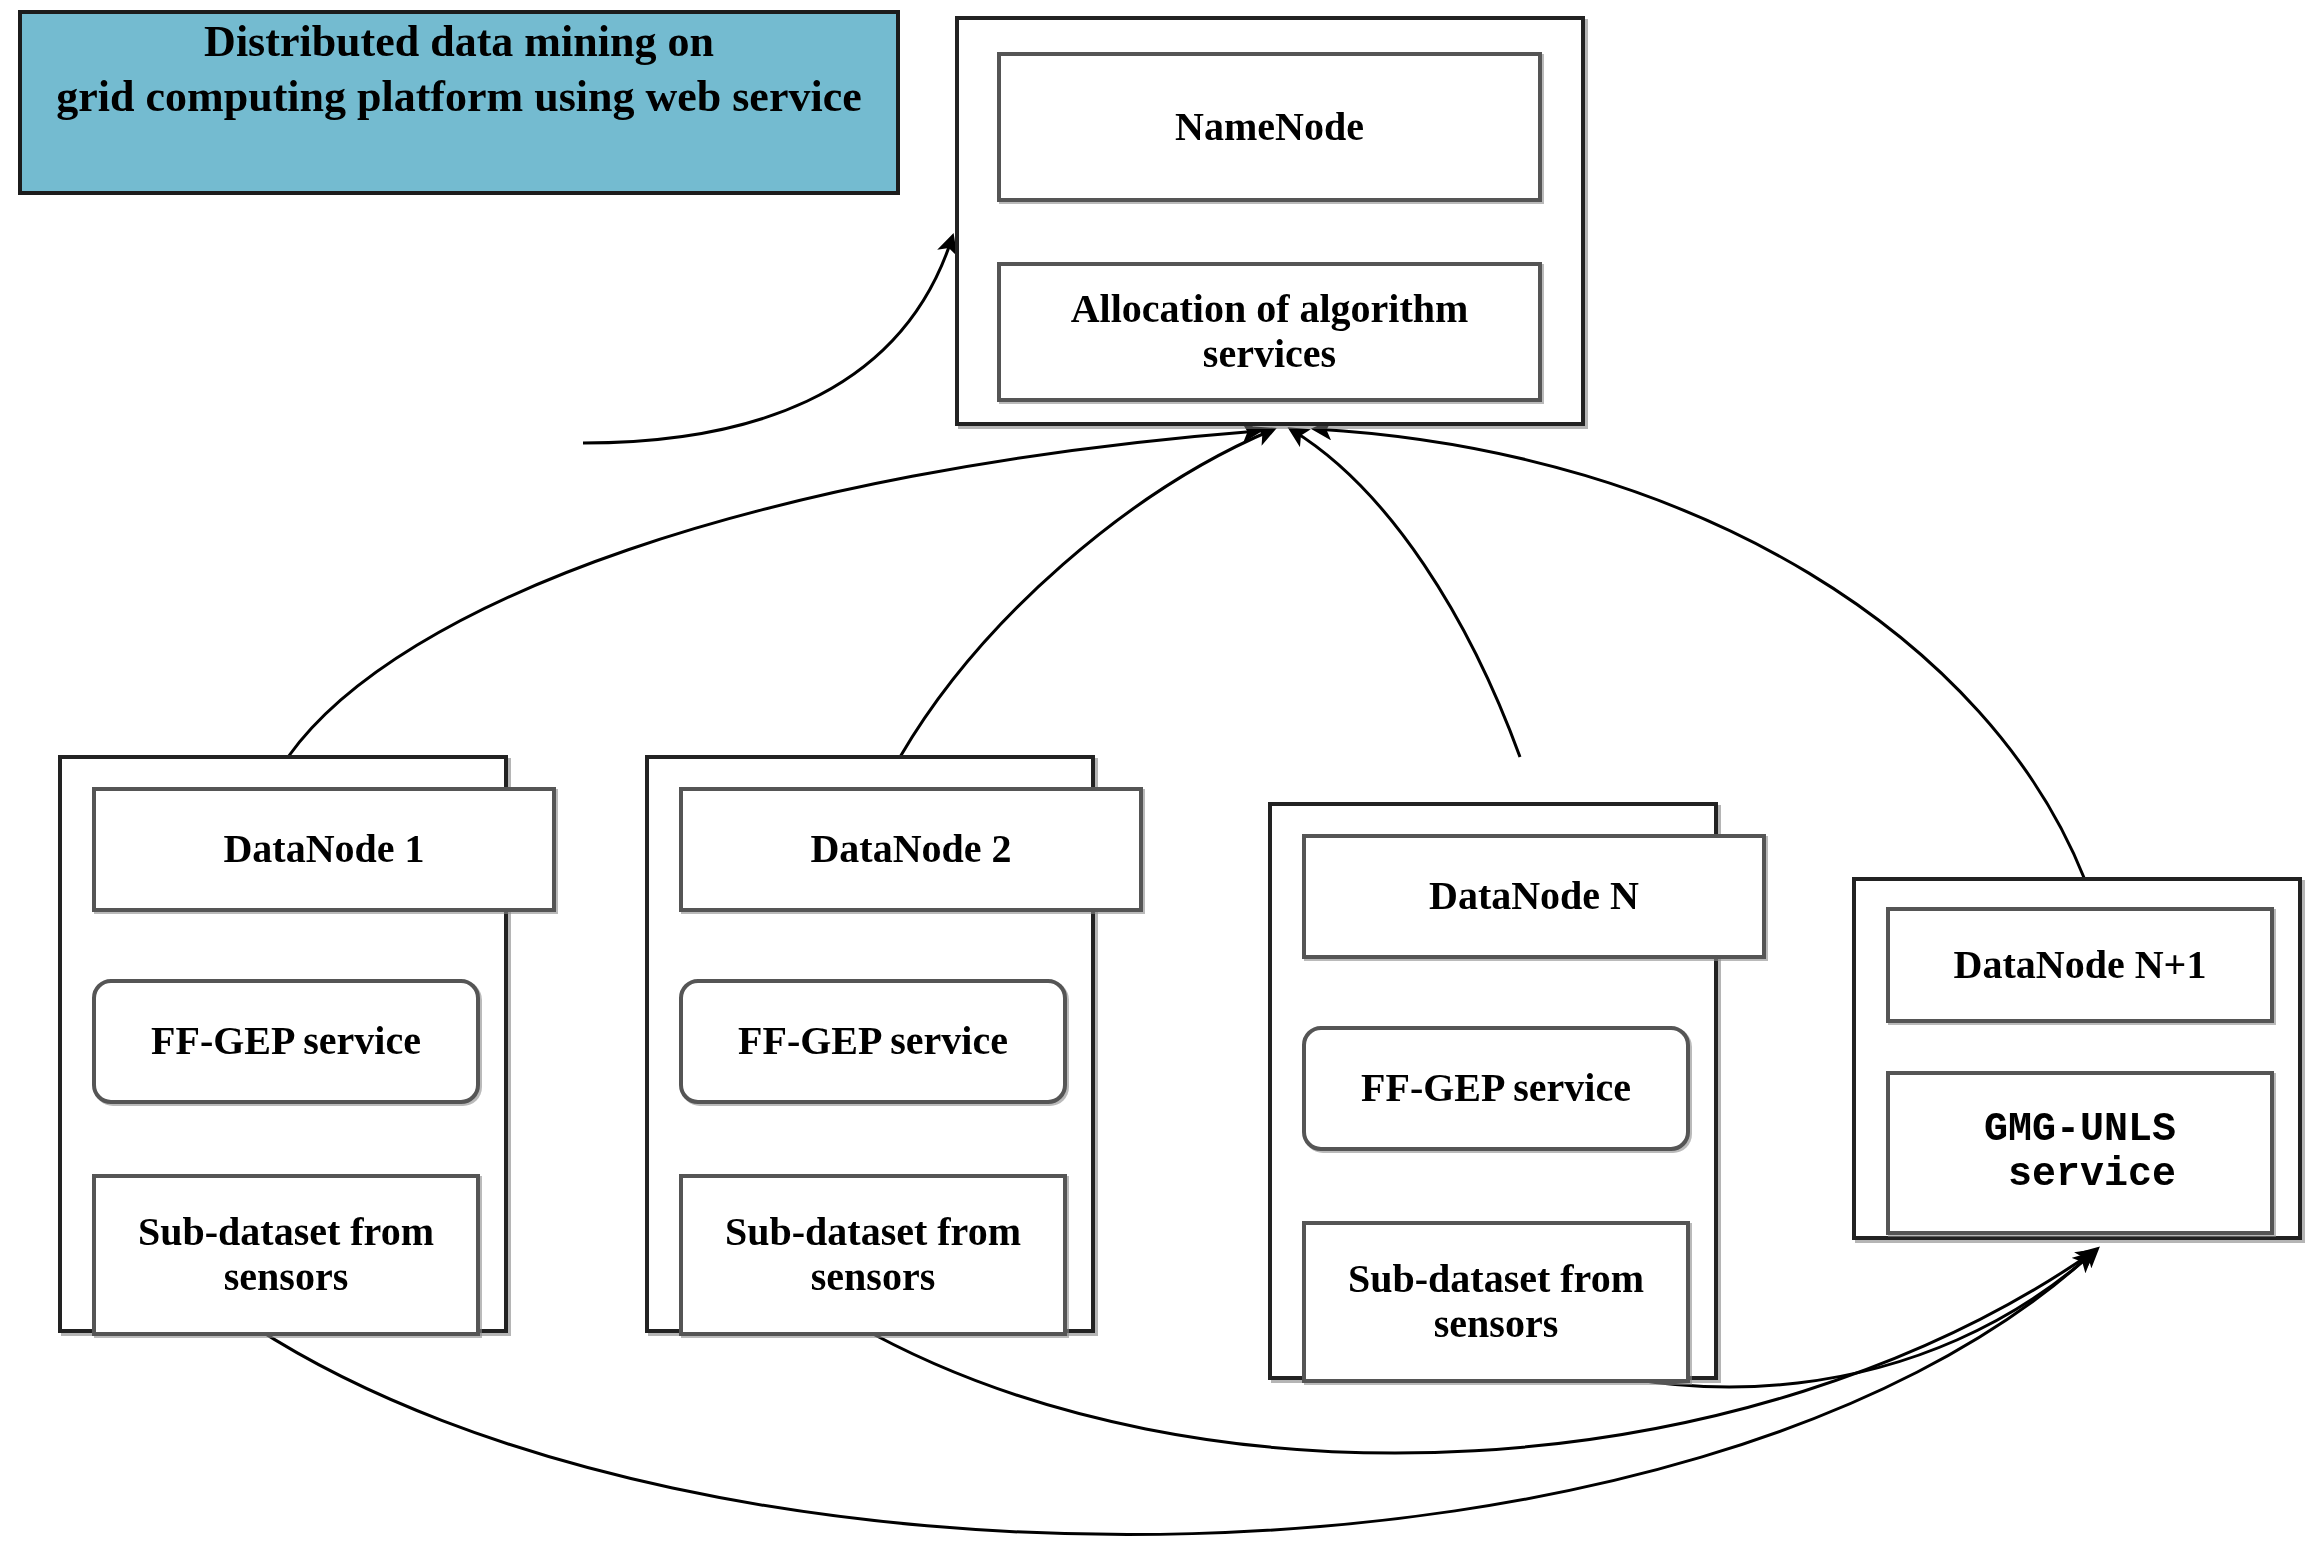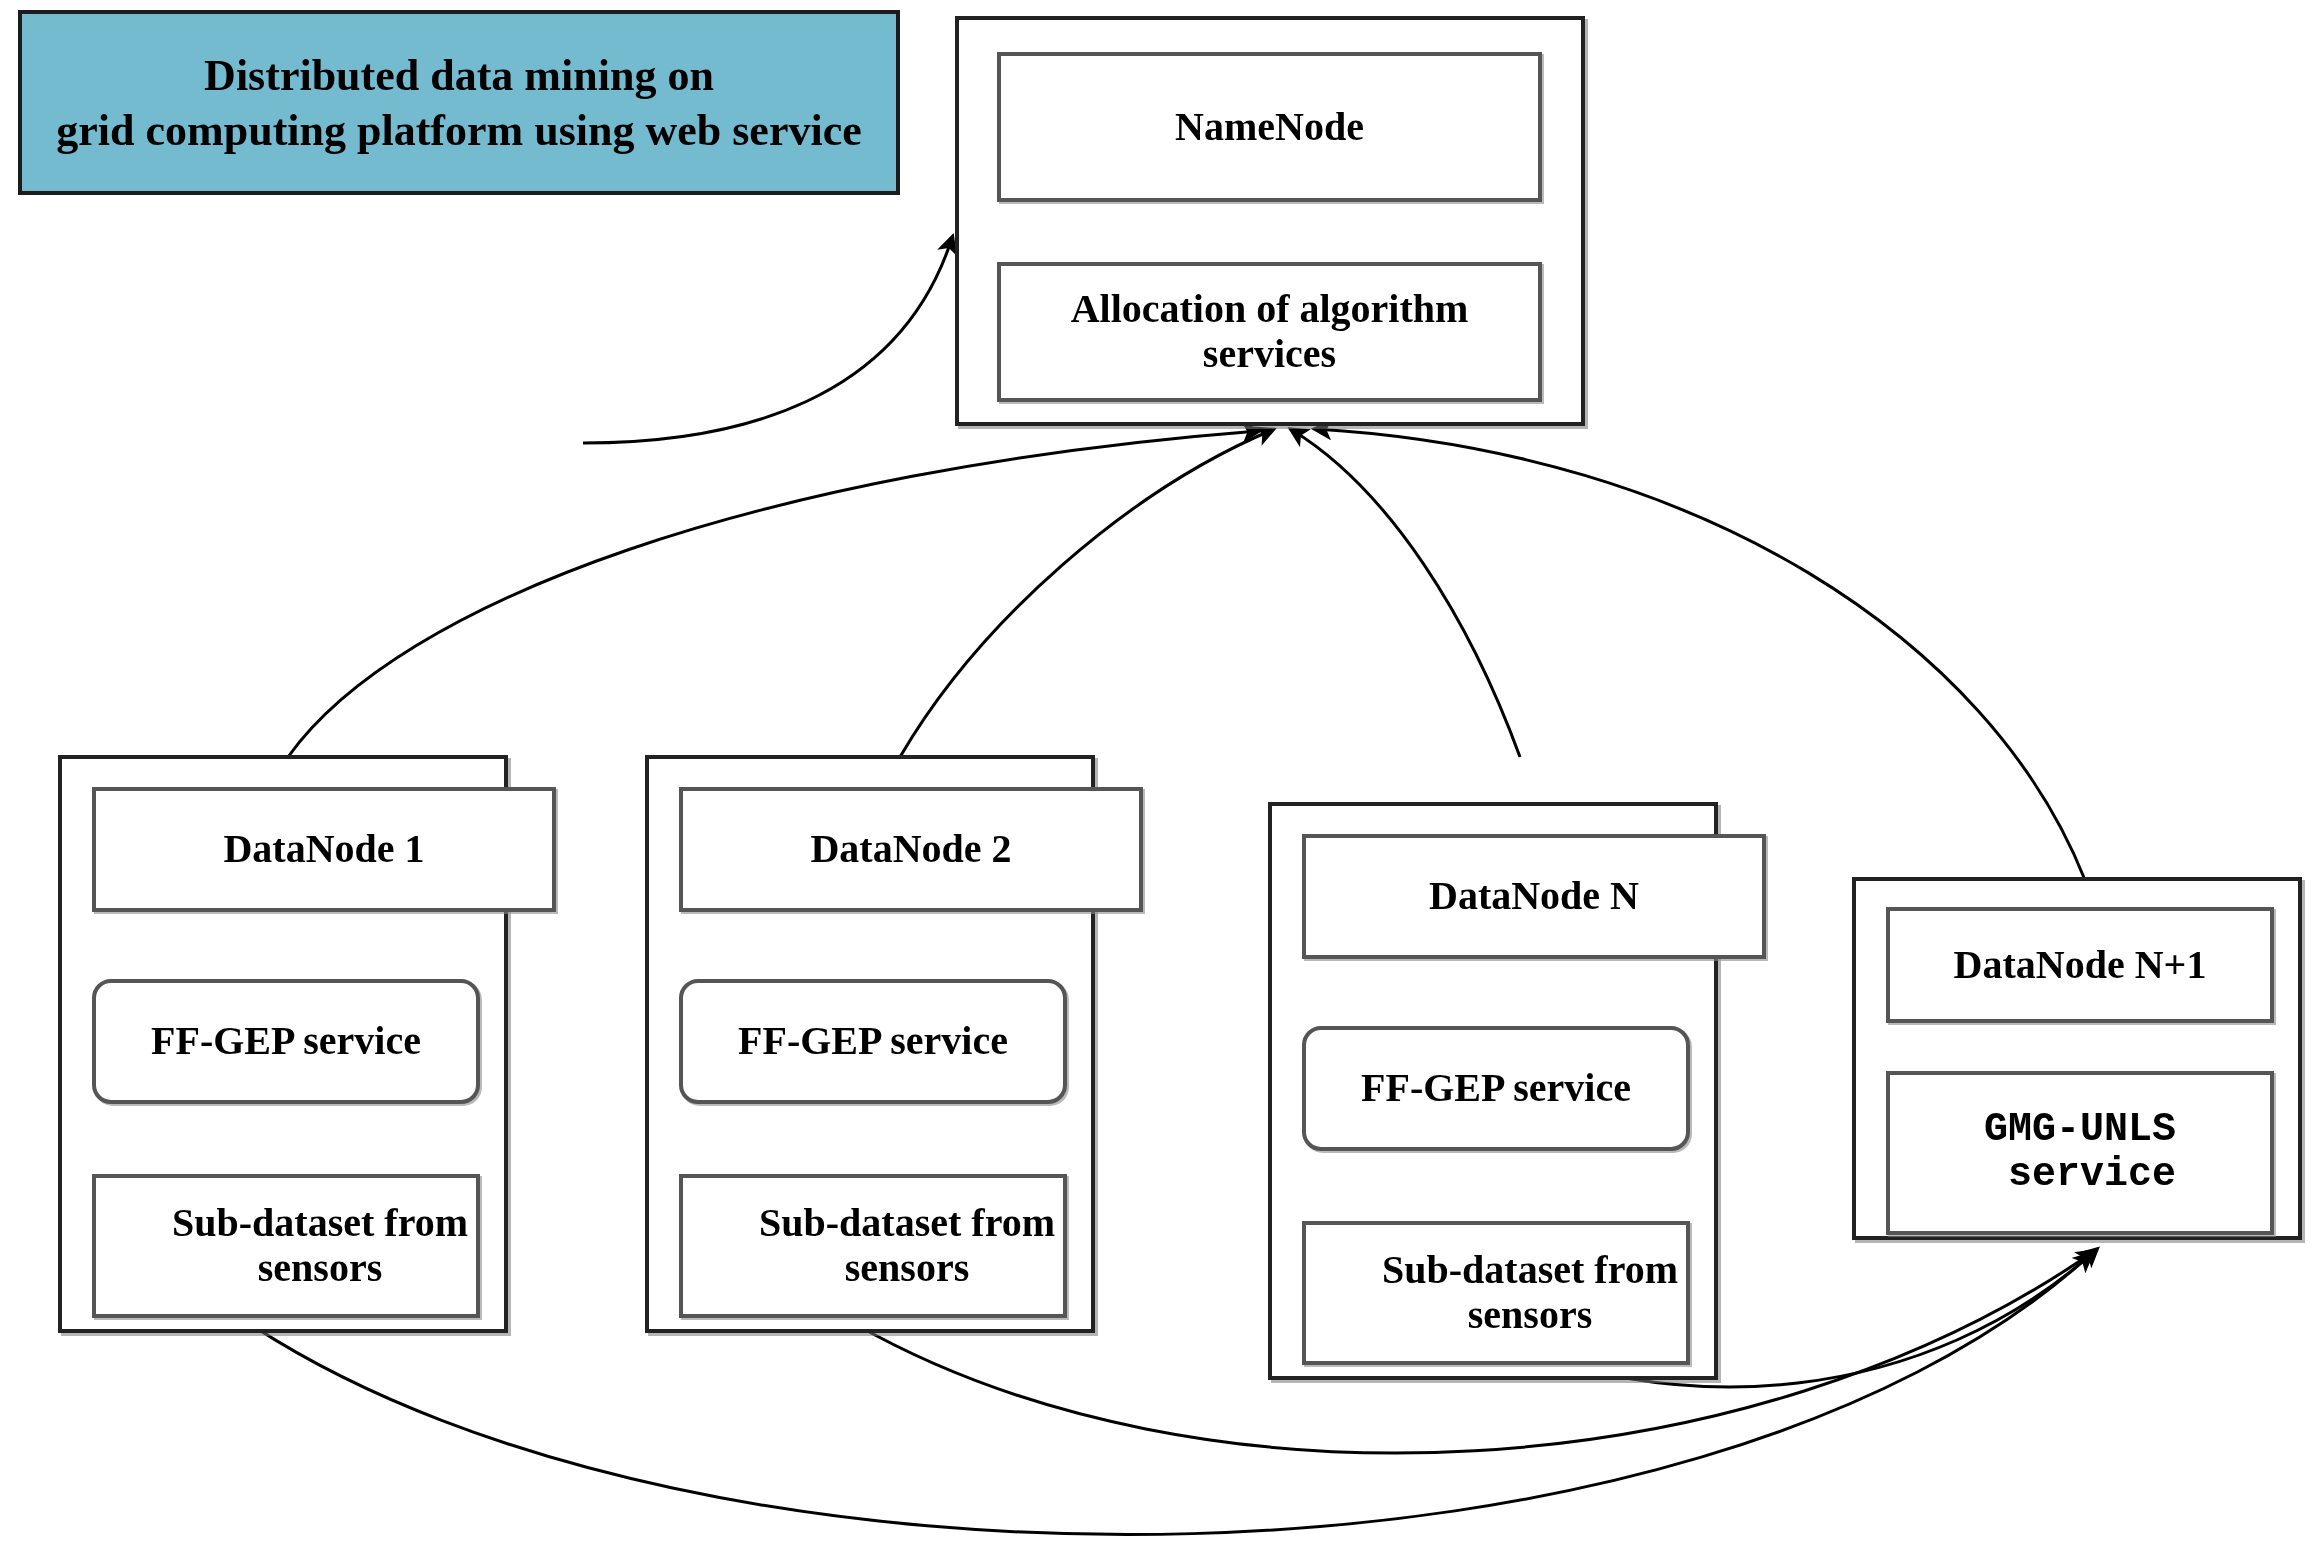--- a/index.html
+++ b/index.html
@@ -69,21 +69,21 @@
   #title-banner {
     position: absolute;
     left: 18px;
     top: 10px;
     width: 882px;
     height: 185px;
     box-sizing: border-box;
     background: #74bbd0;
     border: 4px solid #1c1c1c;
     display: flex;
-    align-items: center;
+    align-items: flex-start;
     justify-content: center;
     text-align: center;
     font-weight: bold;
     font-size: 44px;
     line-height: 1.25;
     color: #000000;
     padding: 0 12px;
   }
 
   
@@ -161,26 +161,26 @@
     display: flex;
     align-items: center;
     justify-content: center;
     border-radius: 19px;
   }
   .dn-data-box {
     position: absolute;
     left: 30px;
     top: 415px;
     width: 388px;
-    height: 144px;
-    box-sizing: border-box;
-    background: #fff;
-    display: flex;
-    align-items: center;
-    justify-content: flex-end;
+    height: 162px;
+    box-sizing: border-box;
+    background: #fff;
+    display: flex;
+    align-items: center;
+    justify-content: center;
   }
 
   
   #datanode-np1 {
     left: 1852px;
     top: 877px;
     width: 450px;
     height: 363px;
     text-align: right;
   }

